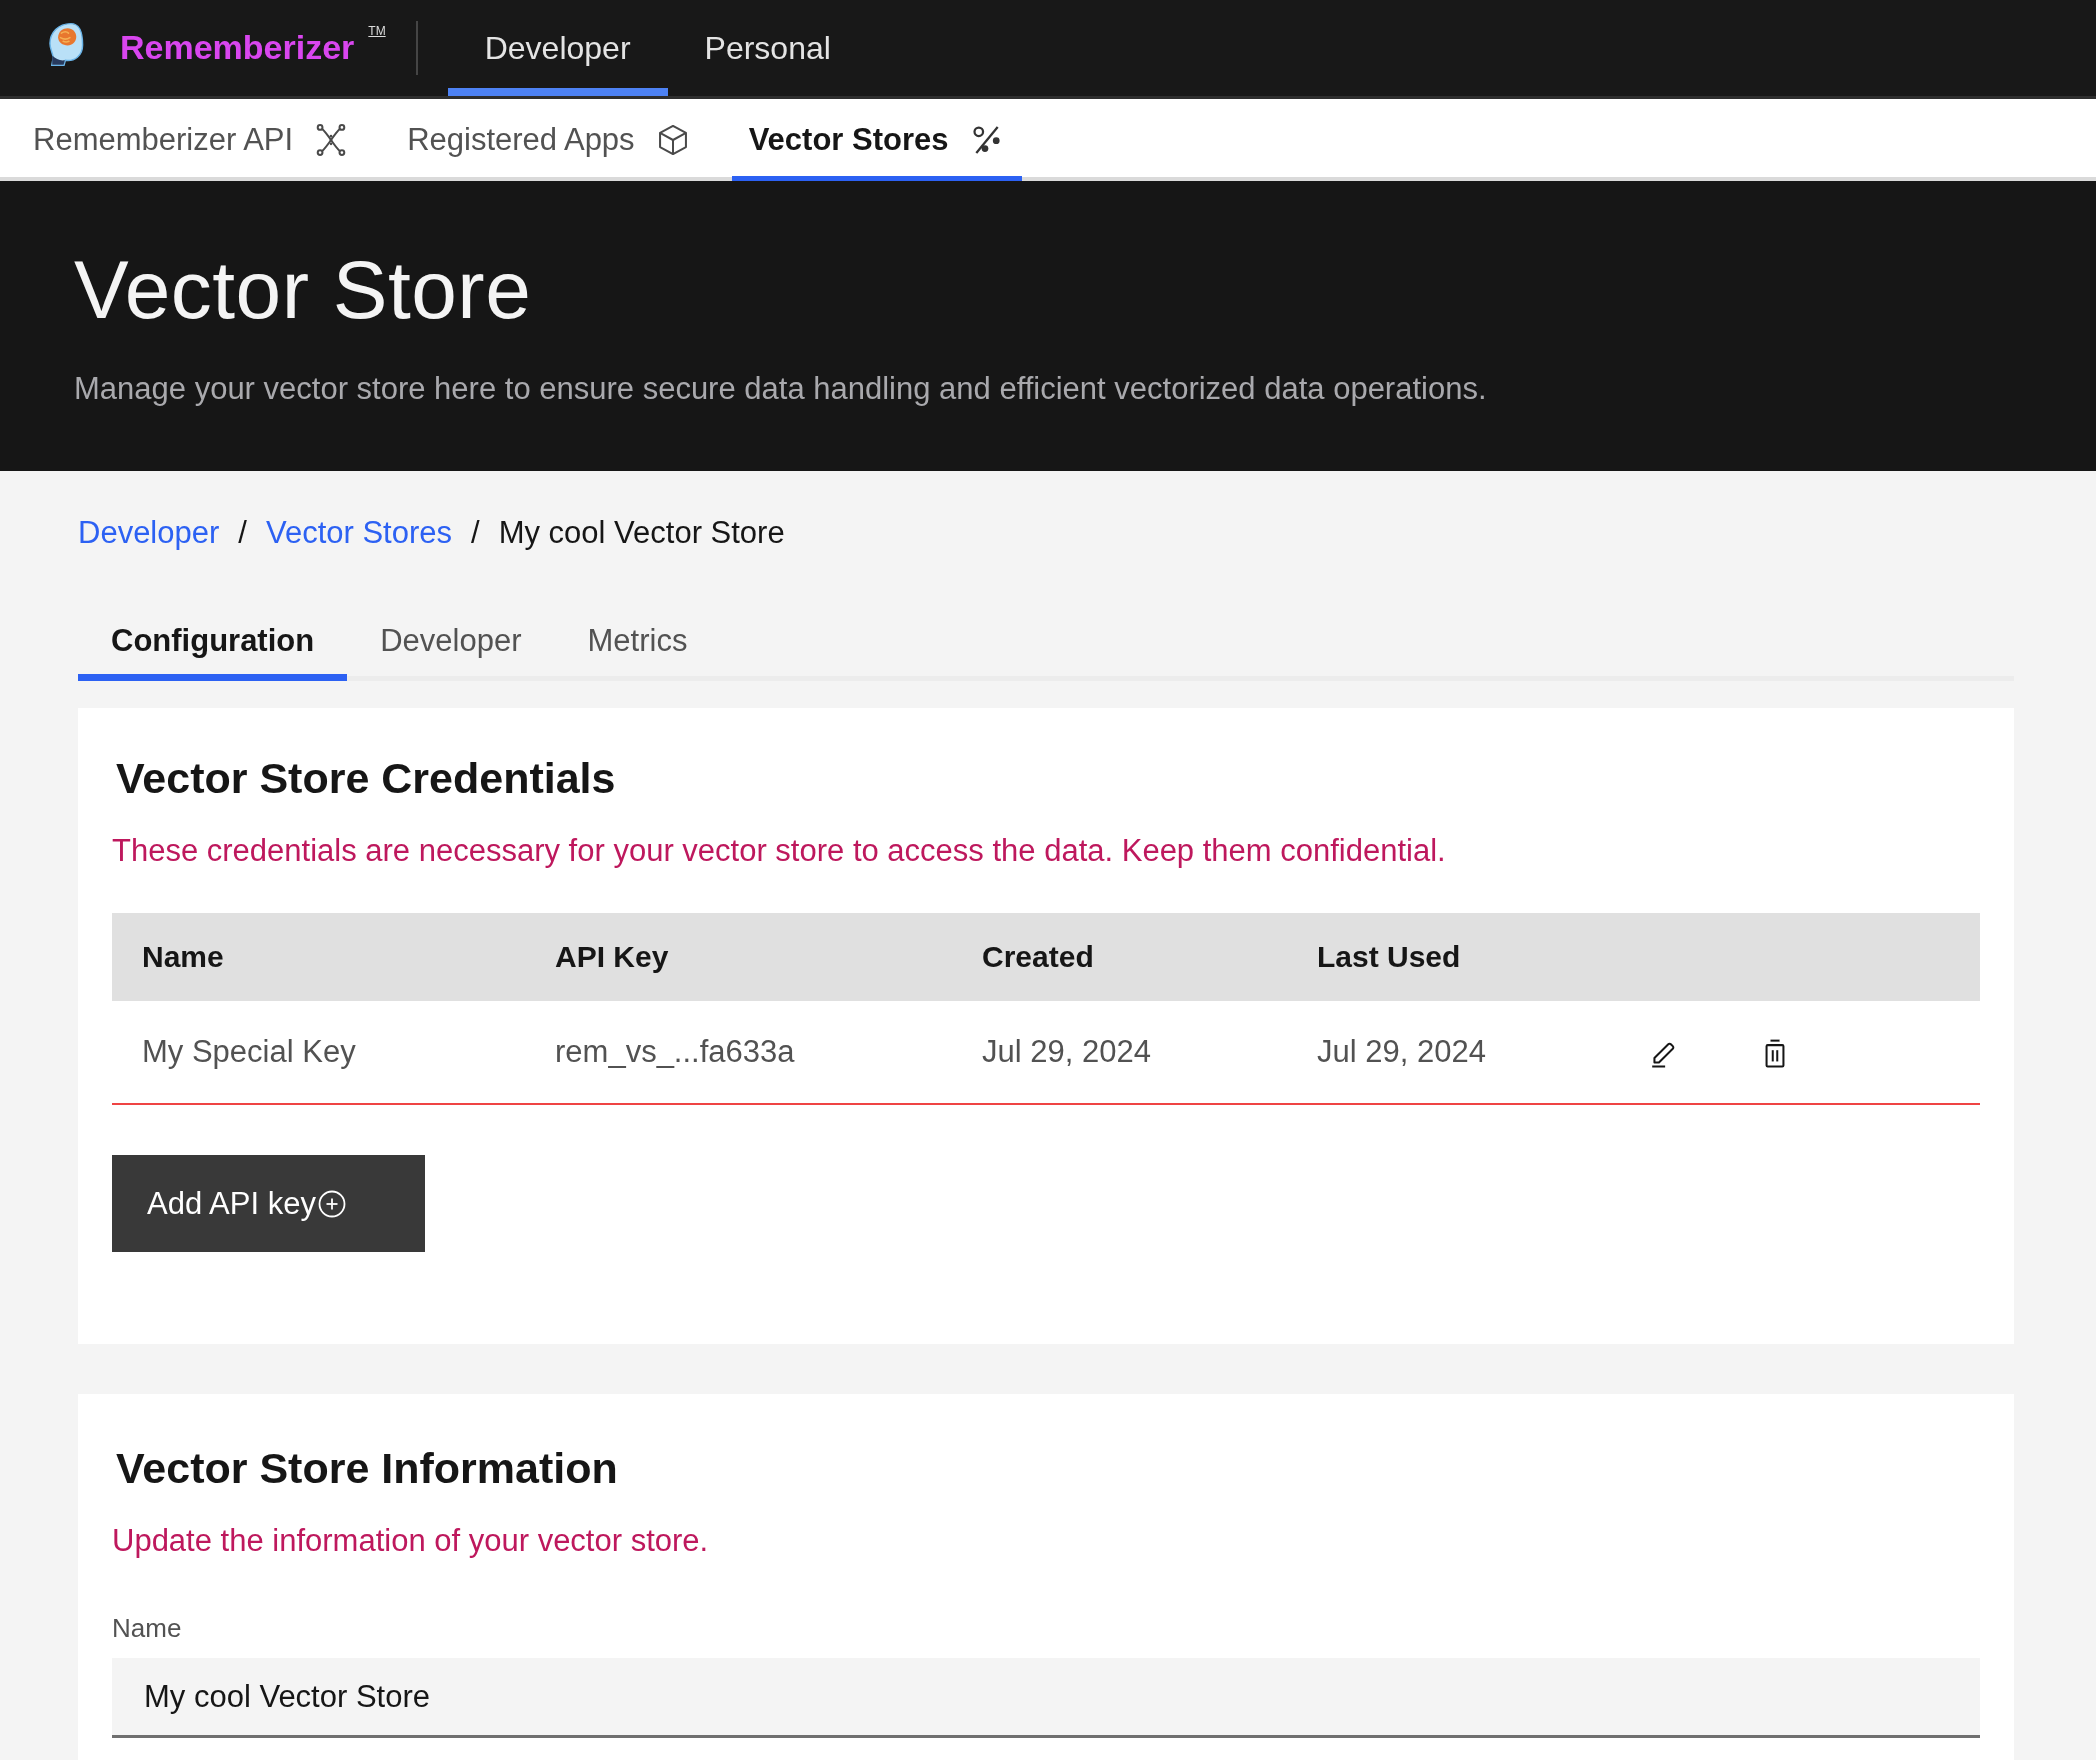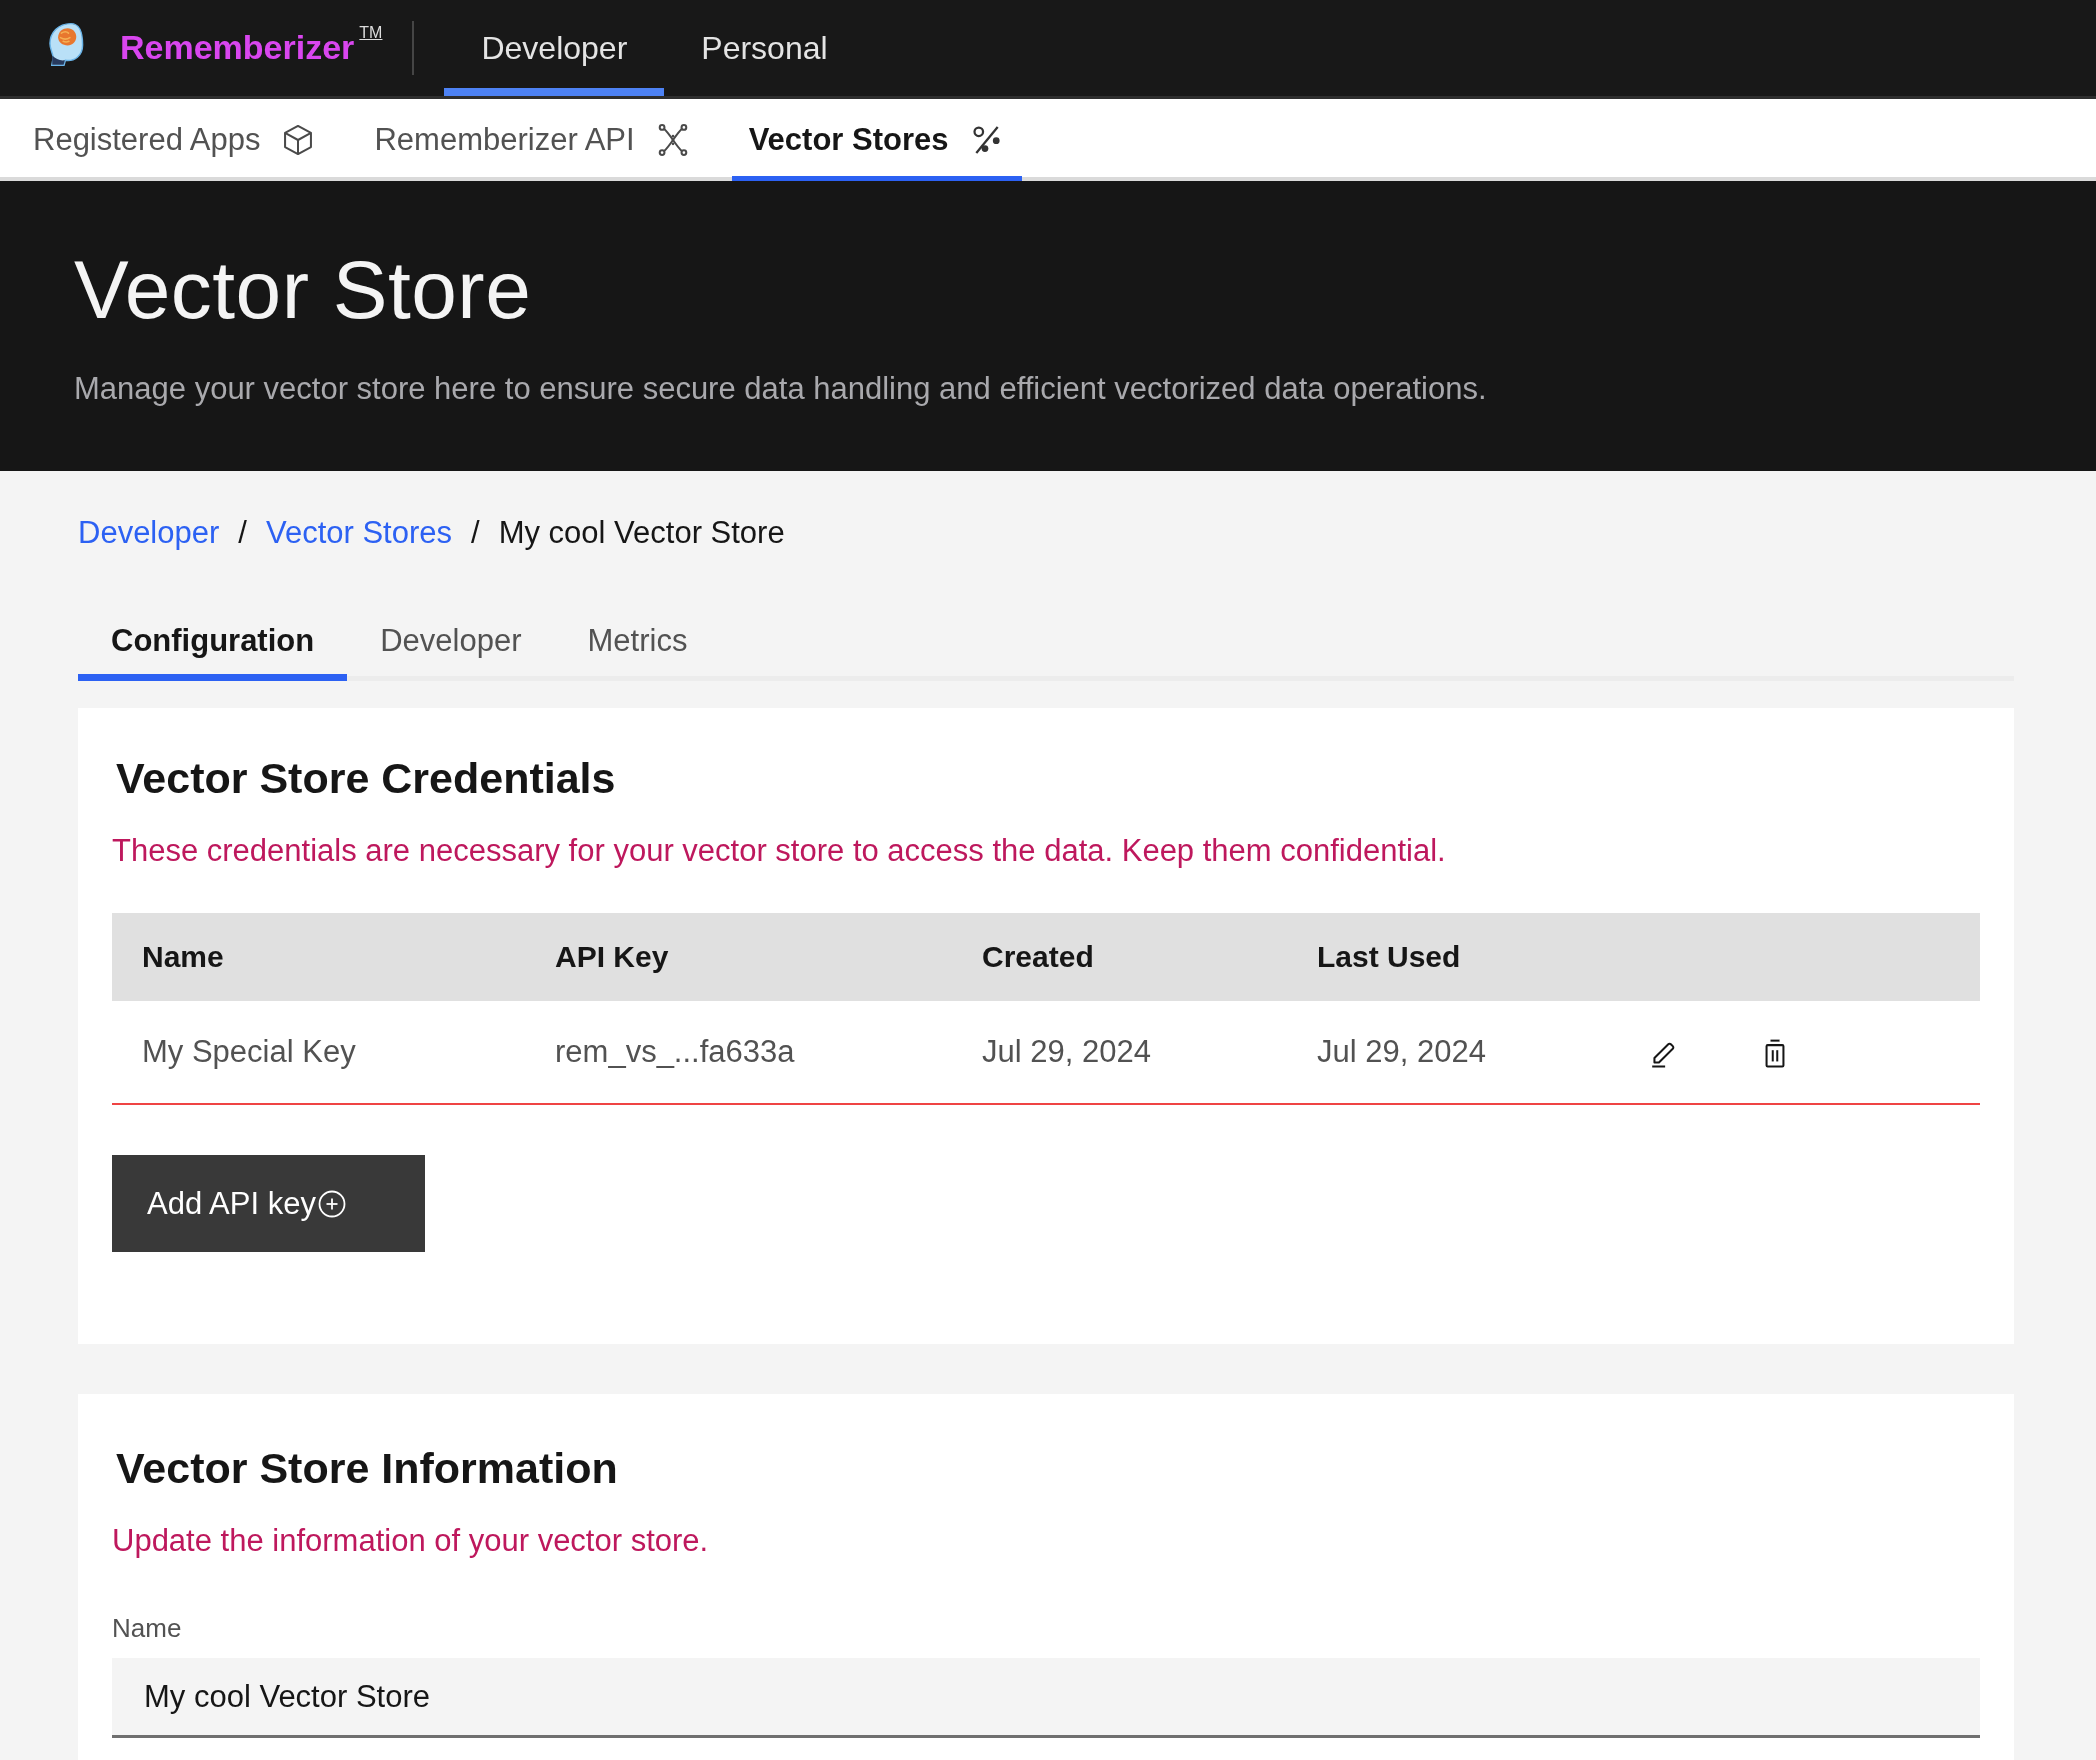--- a/index.html
+++ b/index.html
@@ -9,21 +9,21 @@
     background:#f4f4f4;
     font-family:"Liberation Sans", sans-serif;
     color:#161616;
   }
 
   
   .topbar { height:96px; background:#181818; display:flex; align-items:center; padding-left:40px; position:relative; }
   .brand { display:flex; align-items:flex-start; cursor:pointer; }
   .logo { width:58px; height:58px; display:block; margin-top:2px; }
   .brand-name { font-size:34px; font-weight:700; color:#d946ef; margin-left:22px; line-height:58px; }
-  .brand-tm { font-size:16px; color:#dcdcdc; margin-left:5px; margin-top:6px;text-decoration:underline; }
+  .brand-tm { font-size:12px; color:#dcdcdc; margin-left:14px; margin-top:6px;text-decoration:underline; }
   .topbar-divider { width:2px; height:54px; background:#454545; margin-left:30px; }
   .top-tabs { display:flex; height:96px; margin-left:30px; }
   .top-tab { position:relative; display:flex; align-items:center; padding:0 37px; font-size:32px; color:#e4e4e4; cursor:pointer; }
   .top-tab.active::after { content:''; position:absolute; left:0; right:0; bottom:0; height:8px; background:#4d82f4; }
 
   
   .subnav { height:85px; background:#ffffff; display:flex; align-items:stretch; padding-left:16px; position:relative; border-top:3px solid #2e2e2e; }
   .subnav::after { content:''; position:absolute; left:0; right:0; bottom:0; height:4px; background:#dadada; }
   .subnav-item { position:relative; display:flex; align-items:center; gap:20px; padding:0 17px; margin-right:24px; font-size:31px; color:#525252; cursor:pointer; }
   .subnav-item svg { width:36px; height:36px; }
@@ -91,40 +91,40 @@
     <div class="top-tab active">
       <span>Developer</span>
     </div>
     <div class="top-tab">
       <span>Personal</span>
     </div>
   </nav>
 </header>
 
 <nav class="subnav">
-  <div class="subnav-item">
-    <span>Registered Apps</span>
-    <svg viewBox="0 0 32 32" fill="none" stroke="#4a4a4a" stroke-width="1.8" stroke-linejoin="round">
-      <path d="M16 3.5 27.5 9.75 27.5 22.25 16 28.5 4.5 22.25 4.5 9.75 Z"></path>
-      <path d="M4.5 9.75 16 16 27.5 9.75"></path>
-      <path d="M16 16 16 28.5"></path>
-    </svg>
-  </div>
   <div class="subnav-item">
     <span>Rememberizer API</span>
     <svg viewBox="0 0 32 32" fill="none" stroke="#4a4a4a" stroke-width="1.8">
       <path d="M8 6 C14 11.5 18 20.5 24 26"></path>
       <path d="M24 6 C18 11.5 14 20.5 8 26"></path>
       <circle cx="6.3" cy="4.8" r="2.1"></circle>
         <circle cx="25.7" cy="4.8" r="2.1"></circle>
       <circle cx="6.3" cy="27.2" r="2.1"></circle>
         <circle cx="25.7" cy="27.2" r="2.1"></circle>
       <circle cx="16" cy="12.6" r="1.2" fill="#4a4a4a" stroke="none"></circle>
       <circle cx="16" cy="16" r="1.2" fill="#4a4a4a" stroke="none"></circle>
       <circle cx="16" cy="19.4" r="1.2" fill="#4a4a4a" stroke="none"></circle>
+    </svg>
+  </div>
+  <div class="subnav-item">
+    <span>Registered Apps</span>
+    <svg viewBox="0 0 32 32" fill="none" stroke="#4a4a4a" stroke-width="1.8" stroke-linejoin="round">
+      <path d="M16 3.5 27.5 9.75 27.5 22.25 16 28.5 4.5 22.25 4.5 9.75 Z"></path>
+      <path d="M4.5 9.75 16 16 27.5 9.75"></path>
+      <path d="M16 16 16 28.5"></path>
     </svg>
   </div>
   <div class="subnav-item active">
     <span>Vector Stores</span>
     <svg viewBox="0 0 32 32" fill="none" stroke="#333333" stroke-width="2">
       <line x1="6.5" y1="27.5" x2="25.5" y2="4.5"></line>
       <circle cx="8.7" cy="8.7" r="3.8"></circle>
       <circle cx="14.2" cy="23.6" r="3" fill="#333333" stroke="none"></circle>
       <circle cx="24.2" cy="16.6" r="3" fill="#333333" stroke="none"></circle>
     </svg>

